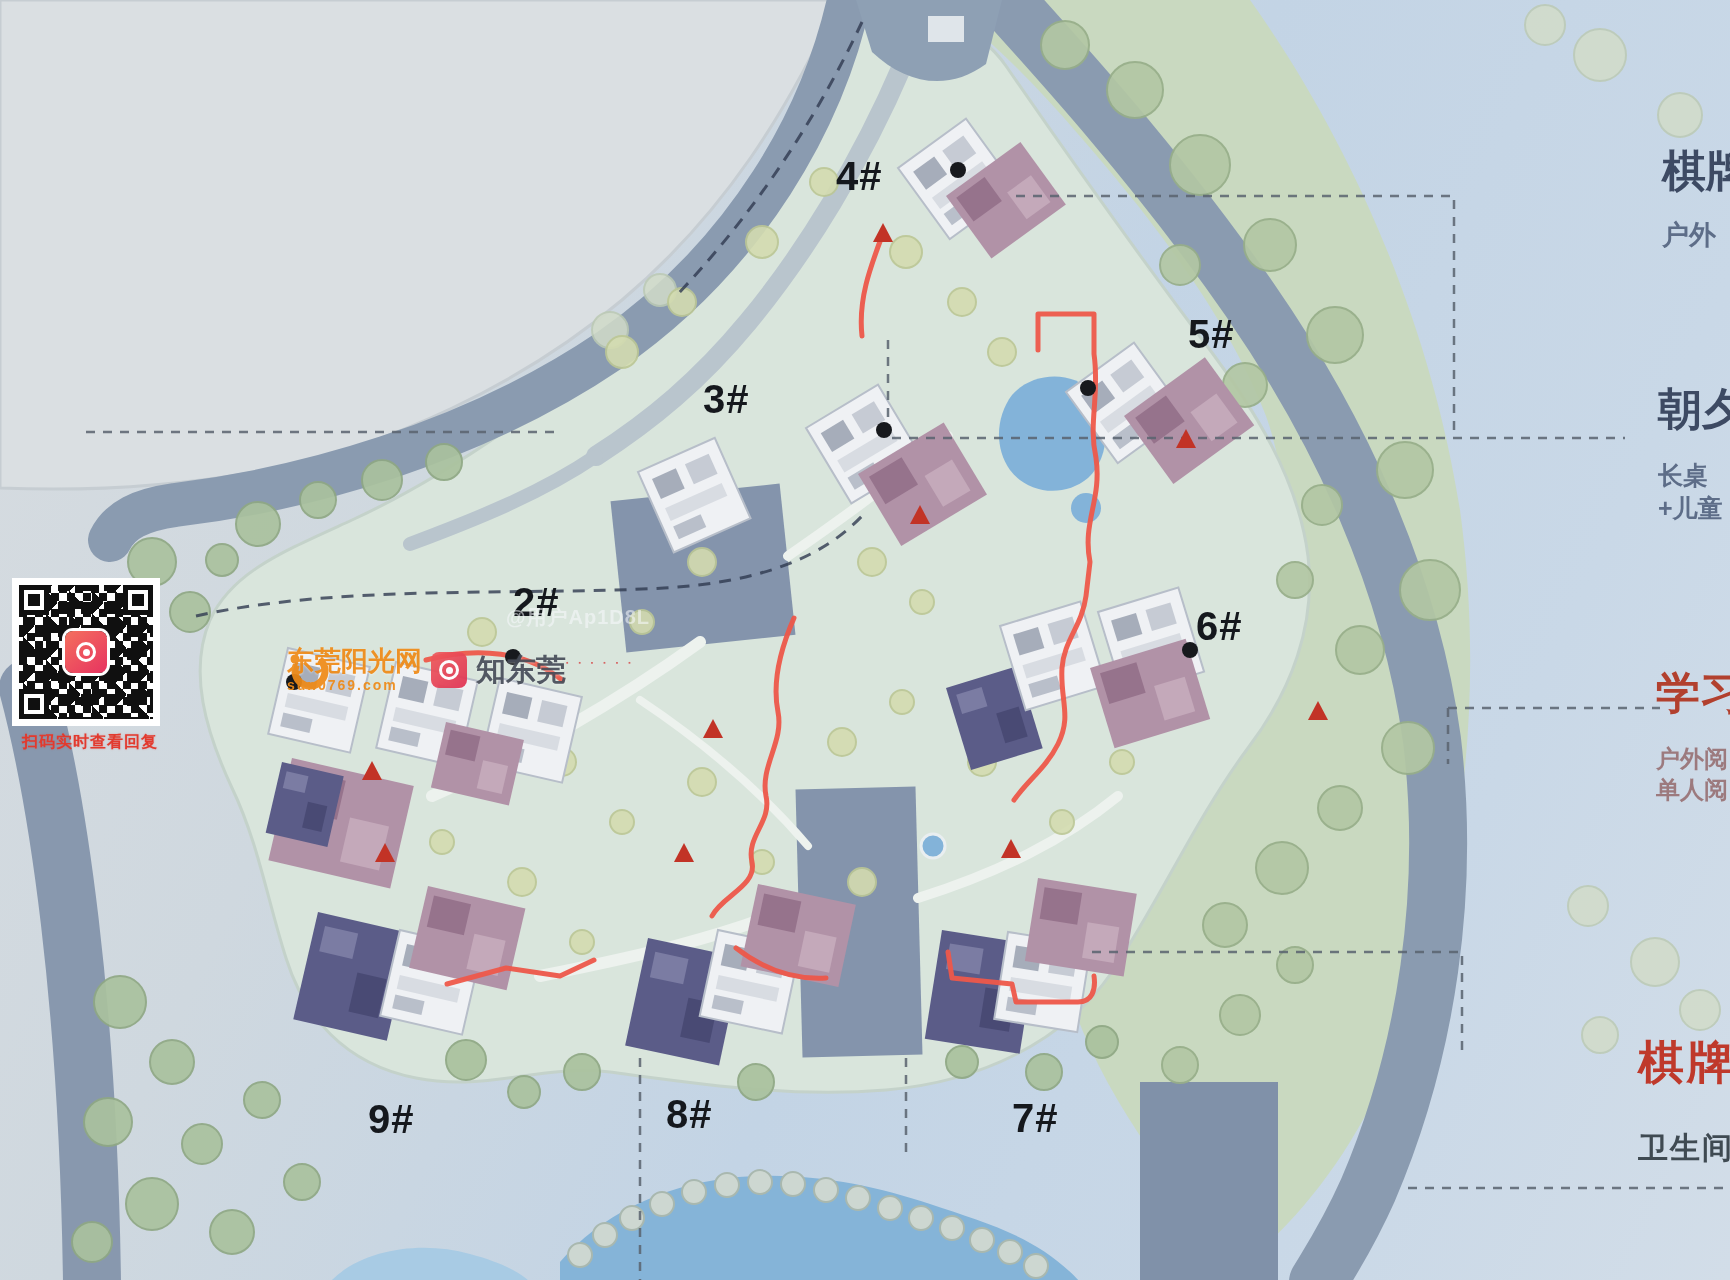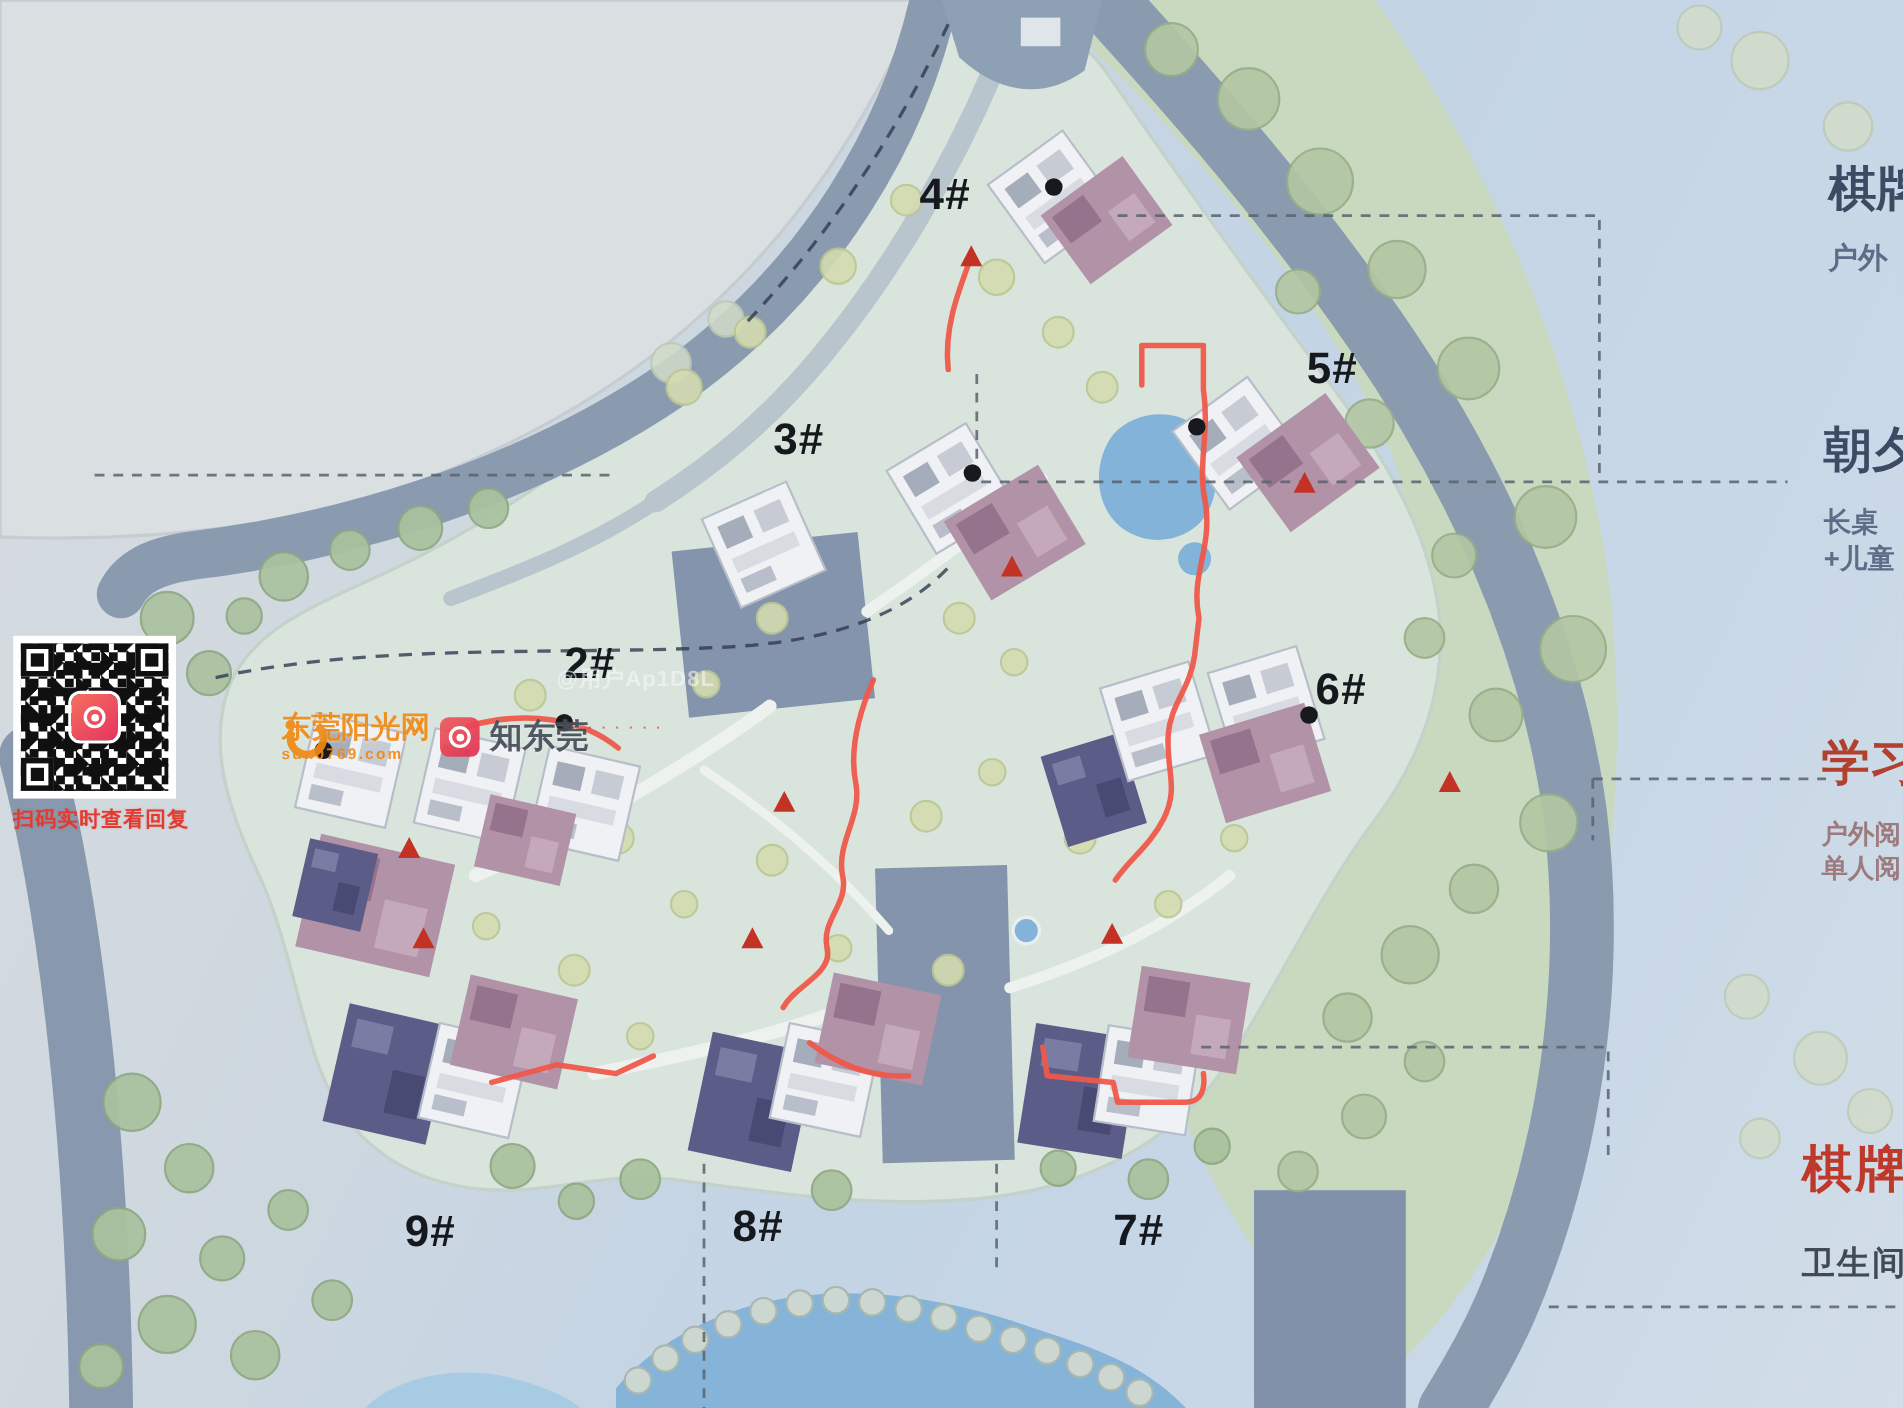--- a/index.html
+++ b/index.html
@@ -32,23 +32,23 @@
       conic-gradient(#101010 25%,transparent 0 50%,#101010 0 75%,transparent 0),
       conic-gradient(transparent 25%,#101010 0 50%,transparent 0 62%,#101010 0 88%,transparent 0);
     background-size:16px 16px,23px 23px;background-position:0 0,4px 6px;}
   .finder{position:absolute;width:30px;height:30px;border:5px solid #101010;background:#fff;box-sizing:border-box;}
   .finder::after{content:"";position:absolute;left:4px;top:4px;width:12px;height:12px;background:#101010;}
   .f-tl{left:0;top:0;} .f-tr{right:0;top:0;} .f-bl{left:0;bottom:0;}
   .qr-logo{position:absolute;left:50%;top:50%;transform:translate(-50%,-50%);width:42px;height:42px;border-radius:8px;
     background:linear-gradient(140deg,#f4705e,#e73360);display:flex;align-items:center;justify-content:center;box-shadow:0 0 0 3px #fff;}
   .qr-eye{width:20px;height:20px;border:3px solid #fff;border-radius:50%;box-sizing:border-box;display:flex;align-items:center;justify-content:center;}
   .qr-eye i{width:7px;height:7px;background:#fff;border-radius:50%;}
-  #qr-caption{position:absolute;left:12px;top:732px;width:160px;color:#e23a2e;font-weight:800;font-size:19px;letter-spacing:1px;text-shadow:0 0 2px rgba(226,58,46,.35);}
+  #qr-caption{position:absolute;left:22px;top:732px;width:160px;color:#e23a2e;font-weight:800;font-size:16px;letter-spacing:1px;text-shadow:0 0 2px rgba(226,58,46,.35);}
   
-  #wm{position:absolute;left:256px;top:648px;display:flex;align-items:center;gap:9px;opacity:.92;}
+  #wm{position:absolute;left:287px;top:648px;display:flex;align-items:center;gap:9px;opacity:.92;}
   .wm-text{display:flex;flex-direction:column;line-height:1;}
   .wm-name{color:#ef8a16;font-weight:800;font-size:27px;text-shadow:0 1px 2px rgba(255,255,255,.45);}
   .wm-domain{color:#ef8a16;font-size:14px;letter-spacing:2px;margin-top:3px;font-weight:600;}
   .wm-badge-icon{width:36px;height:36px;border-radius:8px;background:linear-gradient(140deg,#ef5a5a,#e02f52);display:flex;align-items:center;justify-content:center;}
   .wm-badge-text{display:flex;line-height:1;}
   .wm-badge-name{color:#474d59;font-weight:800;font-size:30px;text-shadow:0 1px 2px rgba(255,255,255,.4);}
   .wm-dots{font-size:7px;color:rgba(214,64,64,.85);letter-spacing:4px;margin-top:4px;}
   #wmu{position:absolute;left:506px;top:604px;color:rgba(248,250,253,.55);font-size:20px;font-weight:600;letter-spacing:1px;}
 </style>
 </head>

